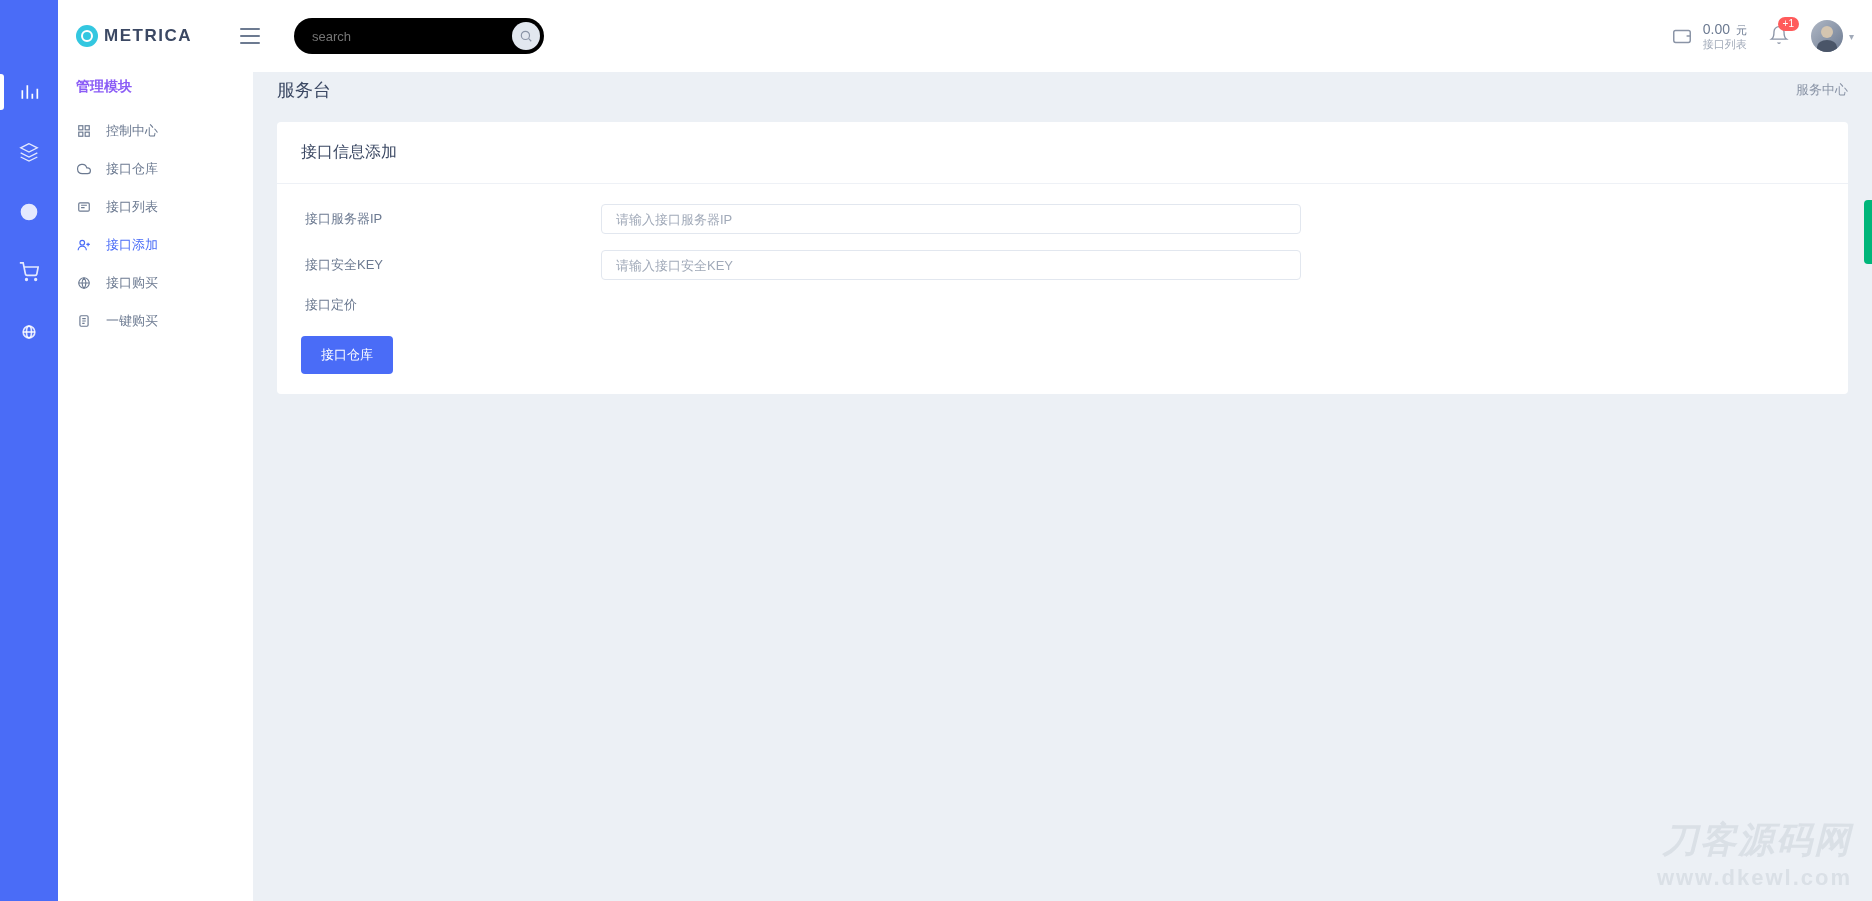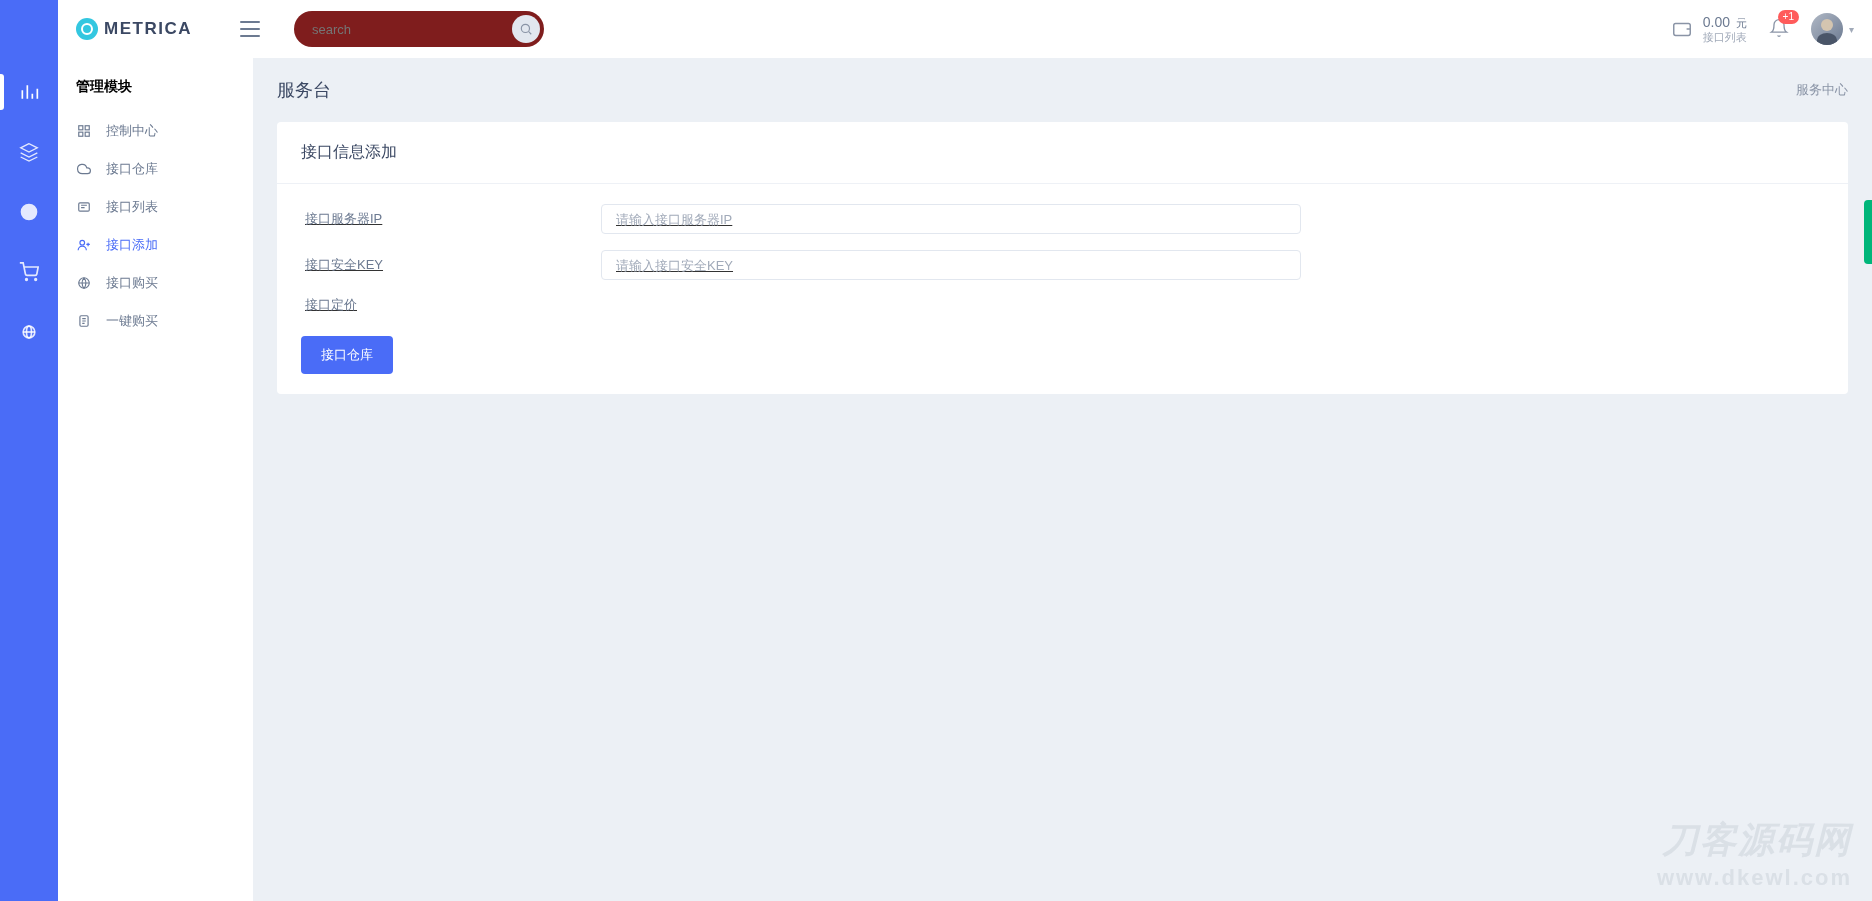--- a/index.html
+++ b/index.html
@@ -52,21 +52,21 @@
   background: #fff;
   border-radius: 0 3px 3px 0;
 }
 
 
 .topbar {
   position: fixed;
   top: 0;
   left: 58px;
   right: 0;
-  height: 58px;
+  height: 72px;
   background: #fff;
   display: flex;
   align-items: center;
   padding: 0 18px;
   z-index: 90;
 }
 .logo {
   display: flex;
   align-items: center;
   gap: 6px;
@@ -111,21 +111,21 @@
 }
 .search-wrap {
   margin-left: 34px;
   position: relative;
 }
 .search-input {
   width: 250px;
   height: 36px;
   border-radius: 18px;
   border: none;
-  background: #7f1d1d;
+  background: #000000;
   padding: 0 44px 0 18px;
   font-size: 13px;
   color: #8a94a6;
   outline: none;
 }
 .search-btn {
   position: absolute;
   right: 4px;
   top: 4px;
   width: 28px;
@@ -220,21 +220,21 @@
   left: 58px;
   top: 58px;
   width: 195px;
   height: calc(100% - 58px);
   background: #fff;
   padding: 20px 0;
 }
 .sidebar-title {
   font-size: 14px;
   font-weight: 600;
-  color: #000000;
+  color: #8b5cf6;
   padding: 0 18px 16px;
 }
 .nav-item {
   display: flex;
   align-items: center;
   gap: 14px;
   padding: 10px 18px;
   font-size: 13px;
   color: #6c7a91;
   cursor: pointer;
@@ -281,21 +281,20 @@
   color: #3b4863;
   font-family: Liberation Serif, serif;
 }
 .card-body {
   padding: 20px 24px;
 }
 .form-row {
   display: flex;
   align-items: center;
   margin-bottom: 16px;
-  text-decoration: underline;
 }
 .form-label {
   width: 300px;
   font-size: 13px;
   color: #6c7a91;
   padding-left: 4px;
 }
 .form-input {
   flex: 0 0 700px;
   height: 30px;

